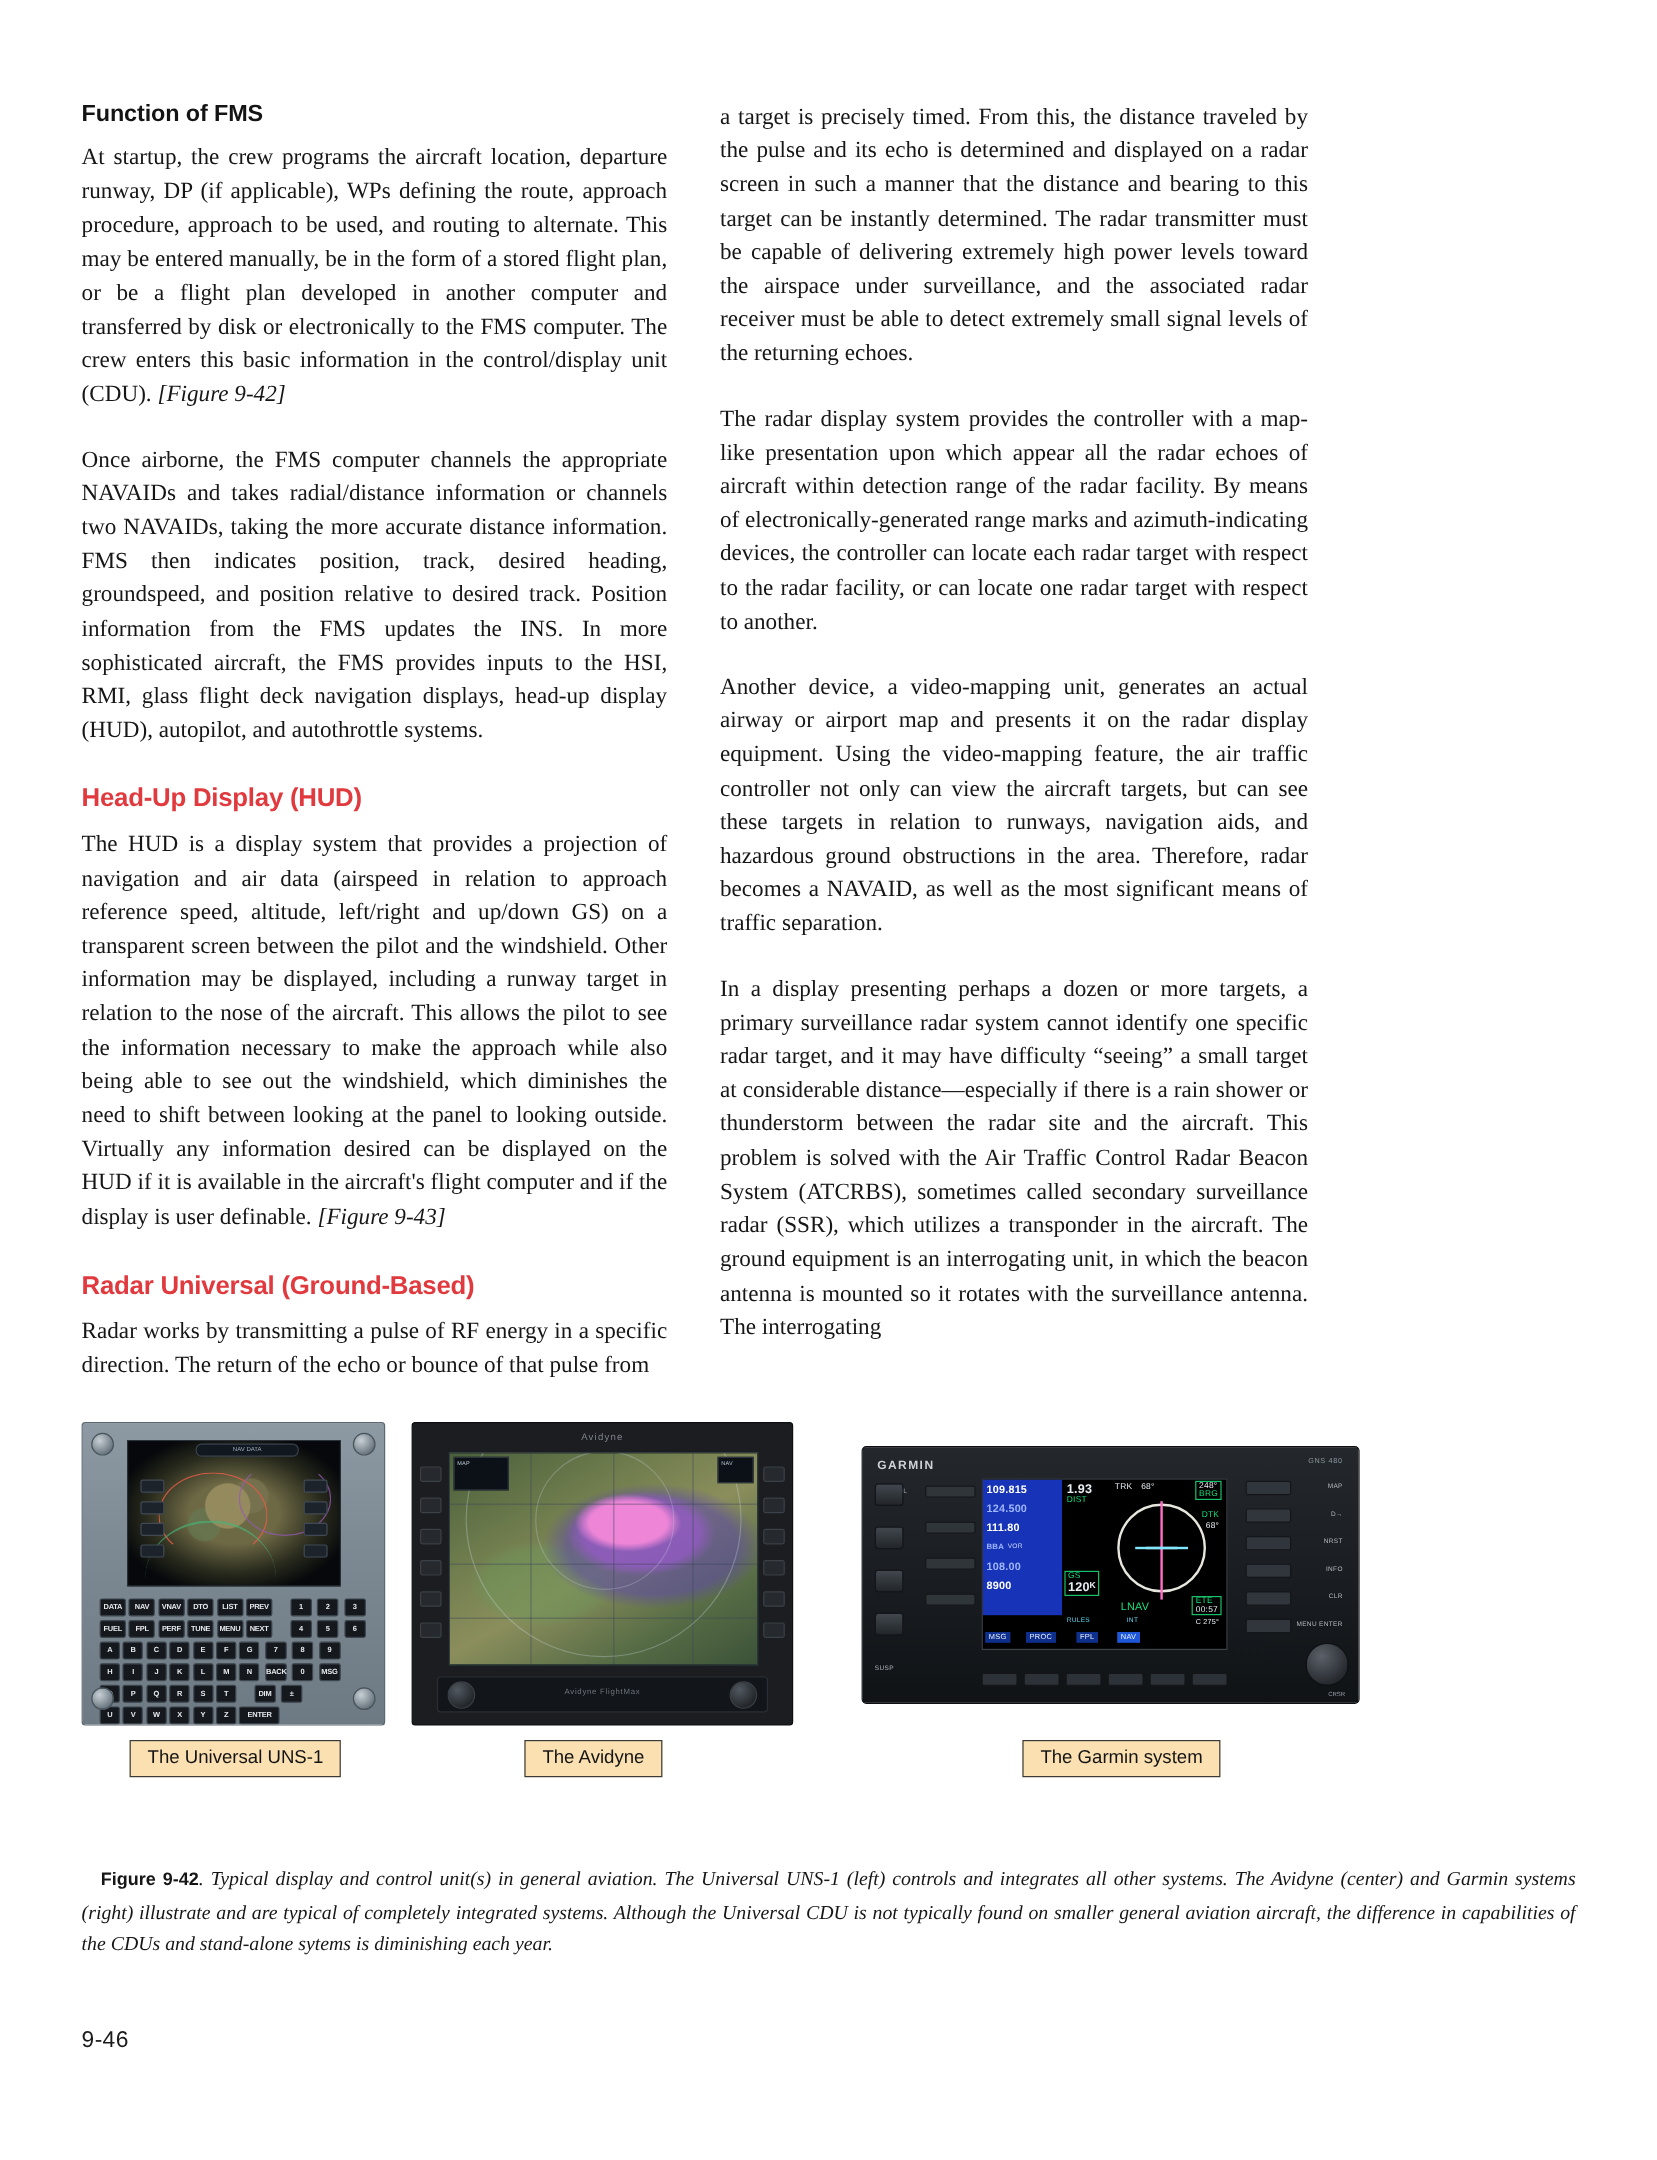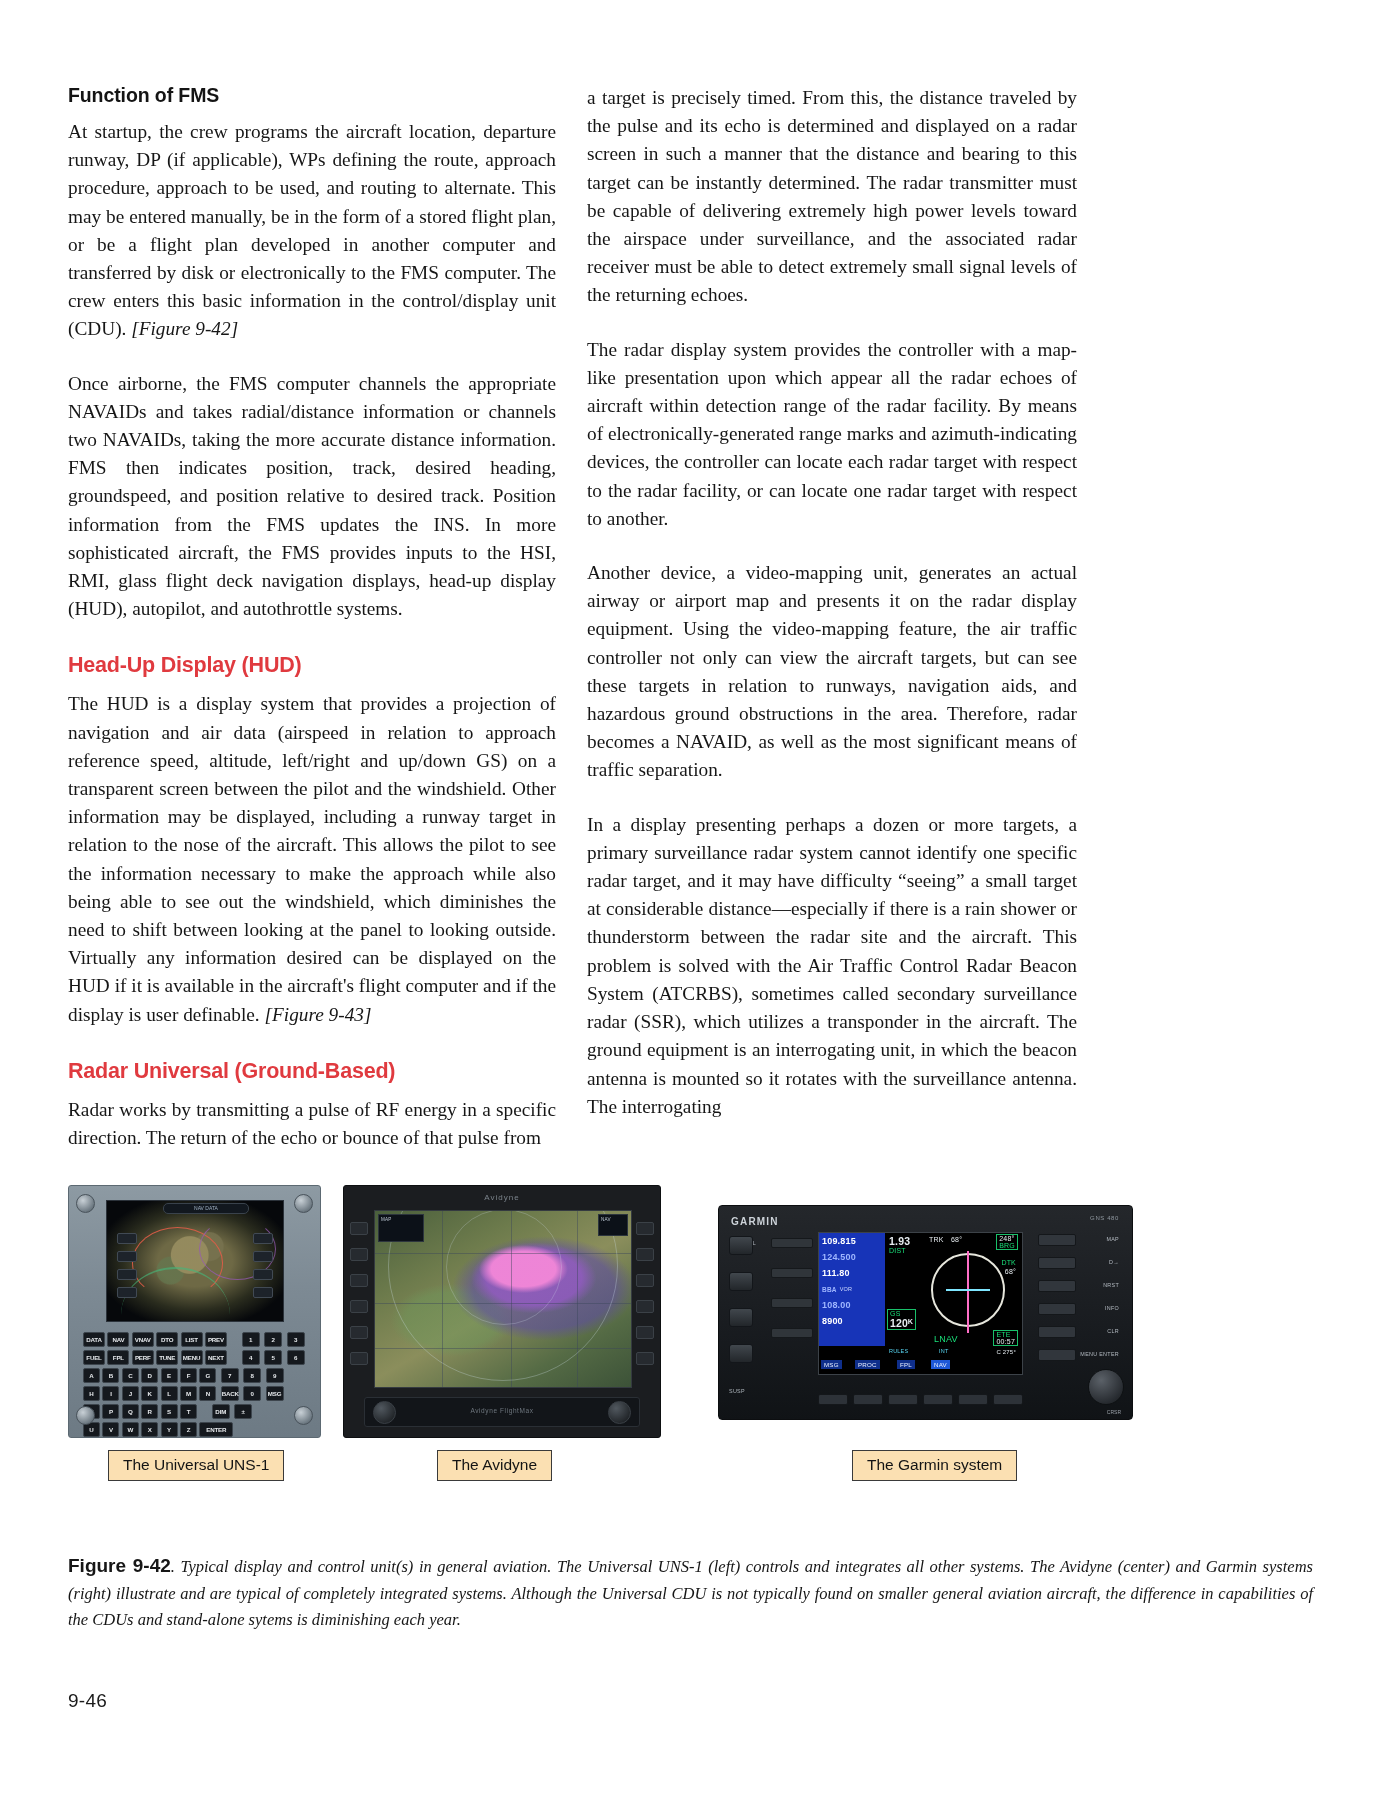--- a/index.html
+++ b/index.html
@@ -22,21 +22,21 @@
     width: 1381px; height: 1800px;
     background: #fff;
   }
 
   
   .columns {
     position: absolute;
     left: 68px; top: 84px;
     width: 1245px;
     display: flex;
-    gap: 31px;
+    gap: 44px;
   }
   .col {
     width: 488px;
   }
   .col.right { width: 490px; }
 
   h2.section-head-plain {
     font-family: "Liberation Sans", sans-serif;
     font-size: 19.5px;
     font-weight: bold;
@@ -473,21 +473,22 @@
     font-size: 16.5px;
     line-height: 26.5px;
     font-style: italic;
     color: #161616;
     text-align: justify;
   }
   .figcap .fignum {
     font-family: "Liberation Sans", sans-serif;
     font-style: normal;
     font-weight: bold;
-    font-size: 19px;
+    font-size: 15px;
+    margin-left: 16px;
   }
 
   
   .pageno {
     position: absolute;
     left: 68px; top: 1690px;
     font-family: "Liberation Sans", sans-serif;
     font-size: 19px;
     color: #1a1a1a;
     letter-spacing: 0.3px;

